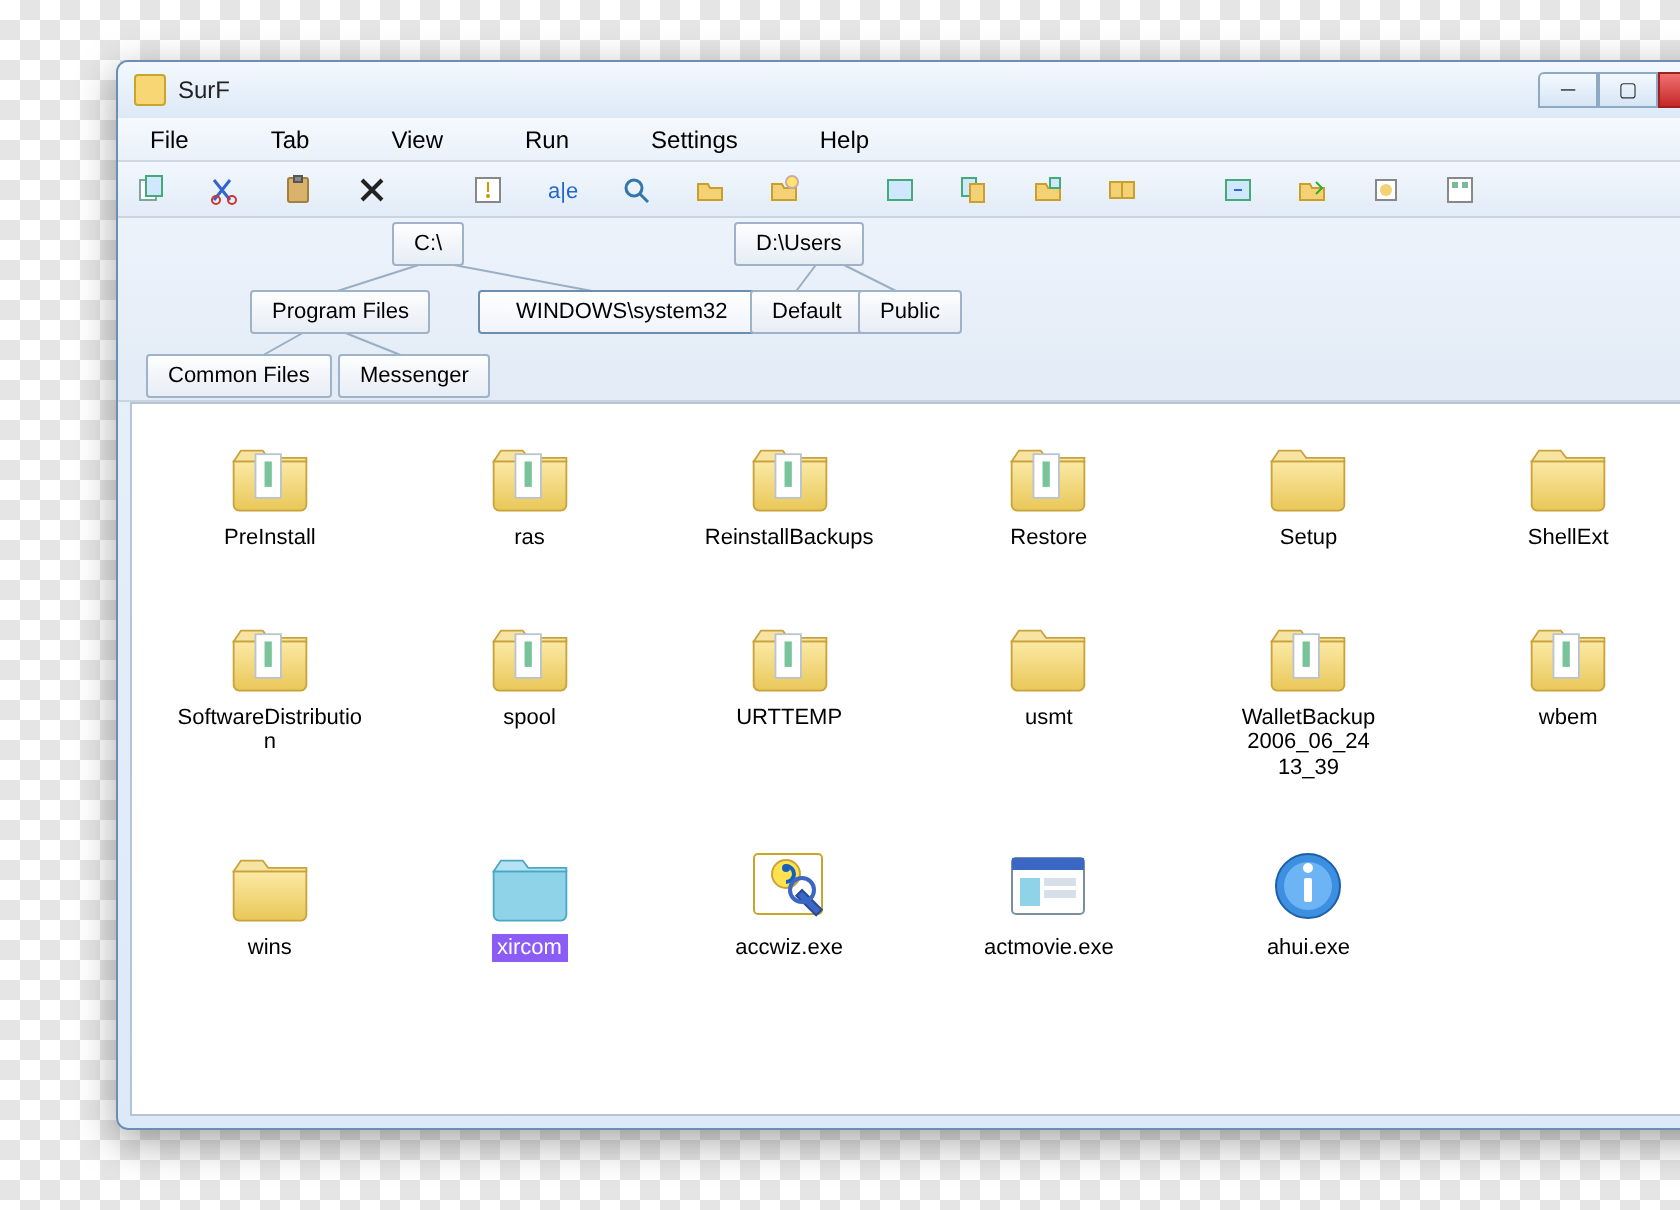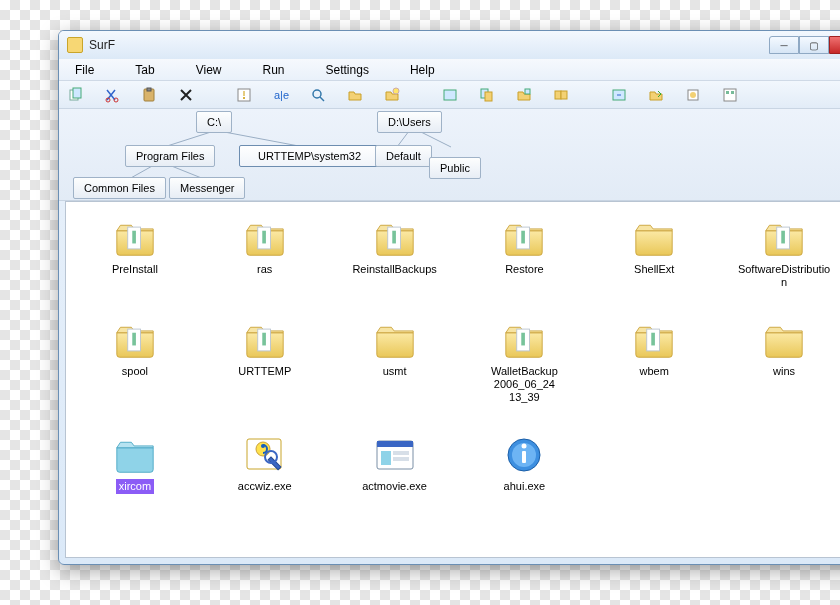--- a/index.html
+++ b/index.html
@@ -191,25 +191,25 @@
         <g stroke="#9aaec4" stroke-width="1" fill="none">
       <path d="M155 22 L105 38"></path>
           <path d="M160 22 L245 38"></path>
       <path d="M350 22 L338 38"></path>
           <path d="M360 22 L392 38"></path>
       <path d="M95 56 L70 70"></path>
           <path d="M110 56 L145 70"></path>
     </g>
       </svg>
     <div class="tab" style="left:137px; top:2px;">C:\</div>
-    <div class="tab" style="left:318px; top:2px;">D:\Users</div>
+    <div class="tab" style="left:308px; top:2px;">D:\Users</div>
     <div class="tab" style="left:66px; top:36px;">Program Files</div>
-    <div class="tab active" style="left:180px; top:36px; padding:0 18px;">URTTEMP\system32</div>
+    <div class="tab active" style="left:180px; top:36px; padding:0 18px;">WINDOWS\system32</div>
     <div class="tab" style="left:316px; top:36px;">Default</div>
-    <div class="tab" style="left:370px; top:36px;margin-top:12px;">Public</div>
+    <div class="tab" style="left:370px; top:36px;">Public</div>
     <div class="tab" style="left:14px; top:68px;">Common Files</div>
     <div class="tab" style="left:110px; top:68px;">Messenger</div>
   </div>
 
   <div class="content">
     <div class="iconview" id="iconview">
         <div class="item">
           <div class="ic">
             <svg class="folder-svg" viewBox="0 0 48 44">
     <defs>
@@ -269,20 +269,35 @@
                   <stop offset="1" stop-color="#e9c758"></stop>
     </linearGradient>
               </defs>
               <path d="M4 14h40v24a3 3 0 0 1-3 3H7a3 3 0 0 1-3-3z" fill="url(#fg)" stroke="#caa23a"></path>
               <path d="M4 14l4-6h12l3 4h21v2z" fill="#f7e4a3" stroke="#caa23a"></path>
               <rect x="16" y="10" width="14" height="24" fill="#fff" stroke="#b9c4d0"></rect>
               <rect x="21" y="14" width="4" height="14" fill="#78c39a"></rect>
             </svg>
           </div>
           <div class="lbl">Restore</div>
+        </div>
+        <div class="item">
+          <div class="ic">
+            <svg class="folder-svg" viewBox="0 0 48 44">
+    <defs>
+                <linearGradient id="fg" x1="0" y1="0" x2="0" y2="1">
+      <stop offset="0" stop-color="#fbe9a5"></stop>
+                  <stop offset="1" stop-color="#e9c758"></stop>
+    </linearGradient>
+              </defs>
+              <path d="M4 14h40v24a3 3 0 0 1-3 3H7a3 3 0 0 1-3-3z" fill="url(#fg)" stroke="#caa23a"></path>
+              <path d="M4 14l4-6h12l3 4h21v2z" fill="#f7e4a3" stroke="#caa23a"></path>
+            </svg>
+          </div>
+          <div class="lbl">Setup</div>
         </div>
         <div class="item">
           <div class="ic">
             <svg class="folder-svg" viewBox="0 0 48 44">
     <defs>
                 <linearGradient id="fg" x1="0" y1="0" x2="0" y2="1">
       <stop offset="0" stop-color="#fbe9a5"></stop>
                   <stop offset="1" stop-color="#e9c758"></stop>
     </linearGradient>
               </defs>

